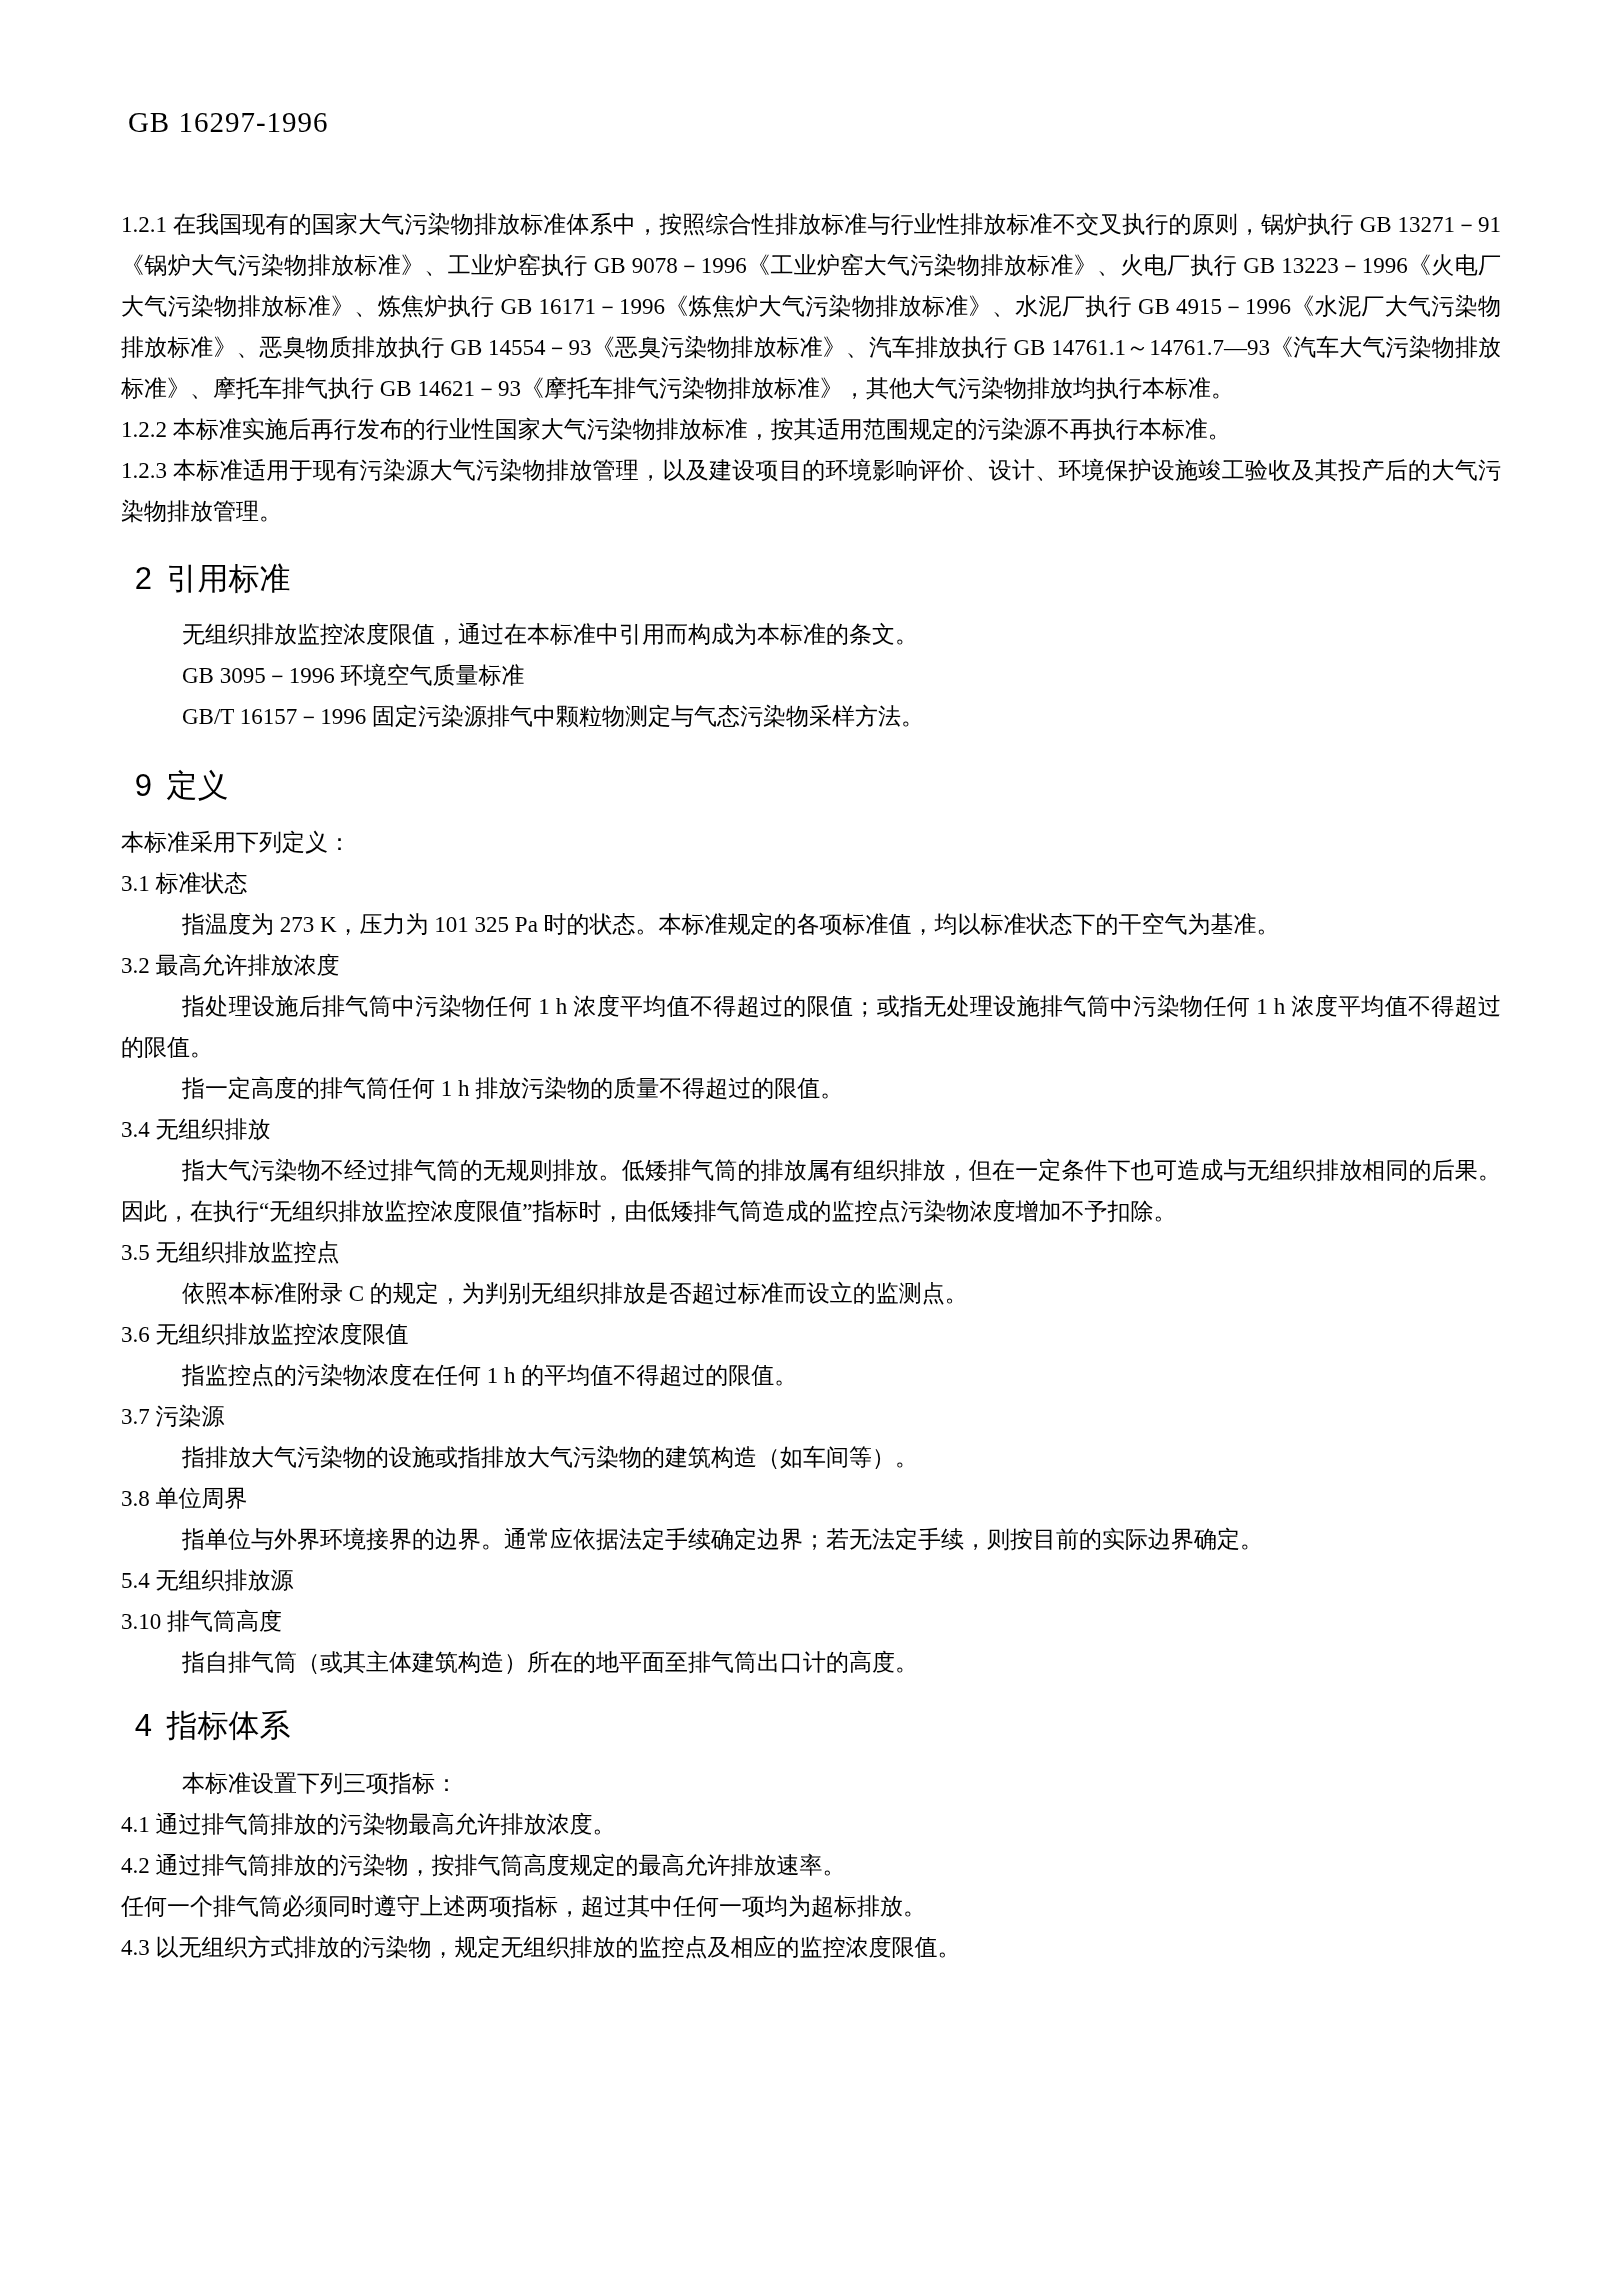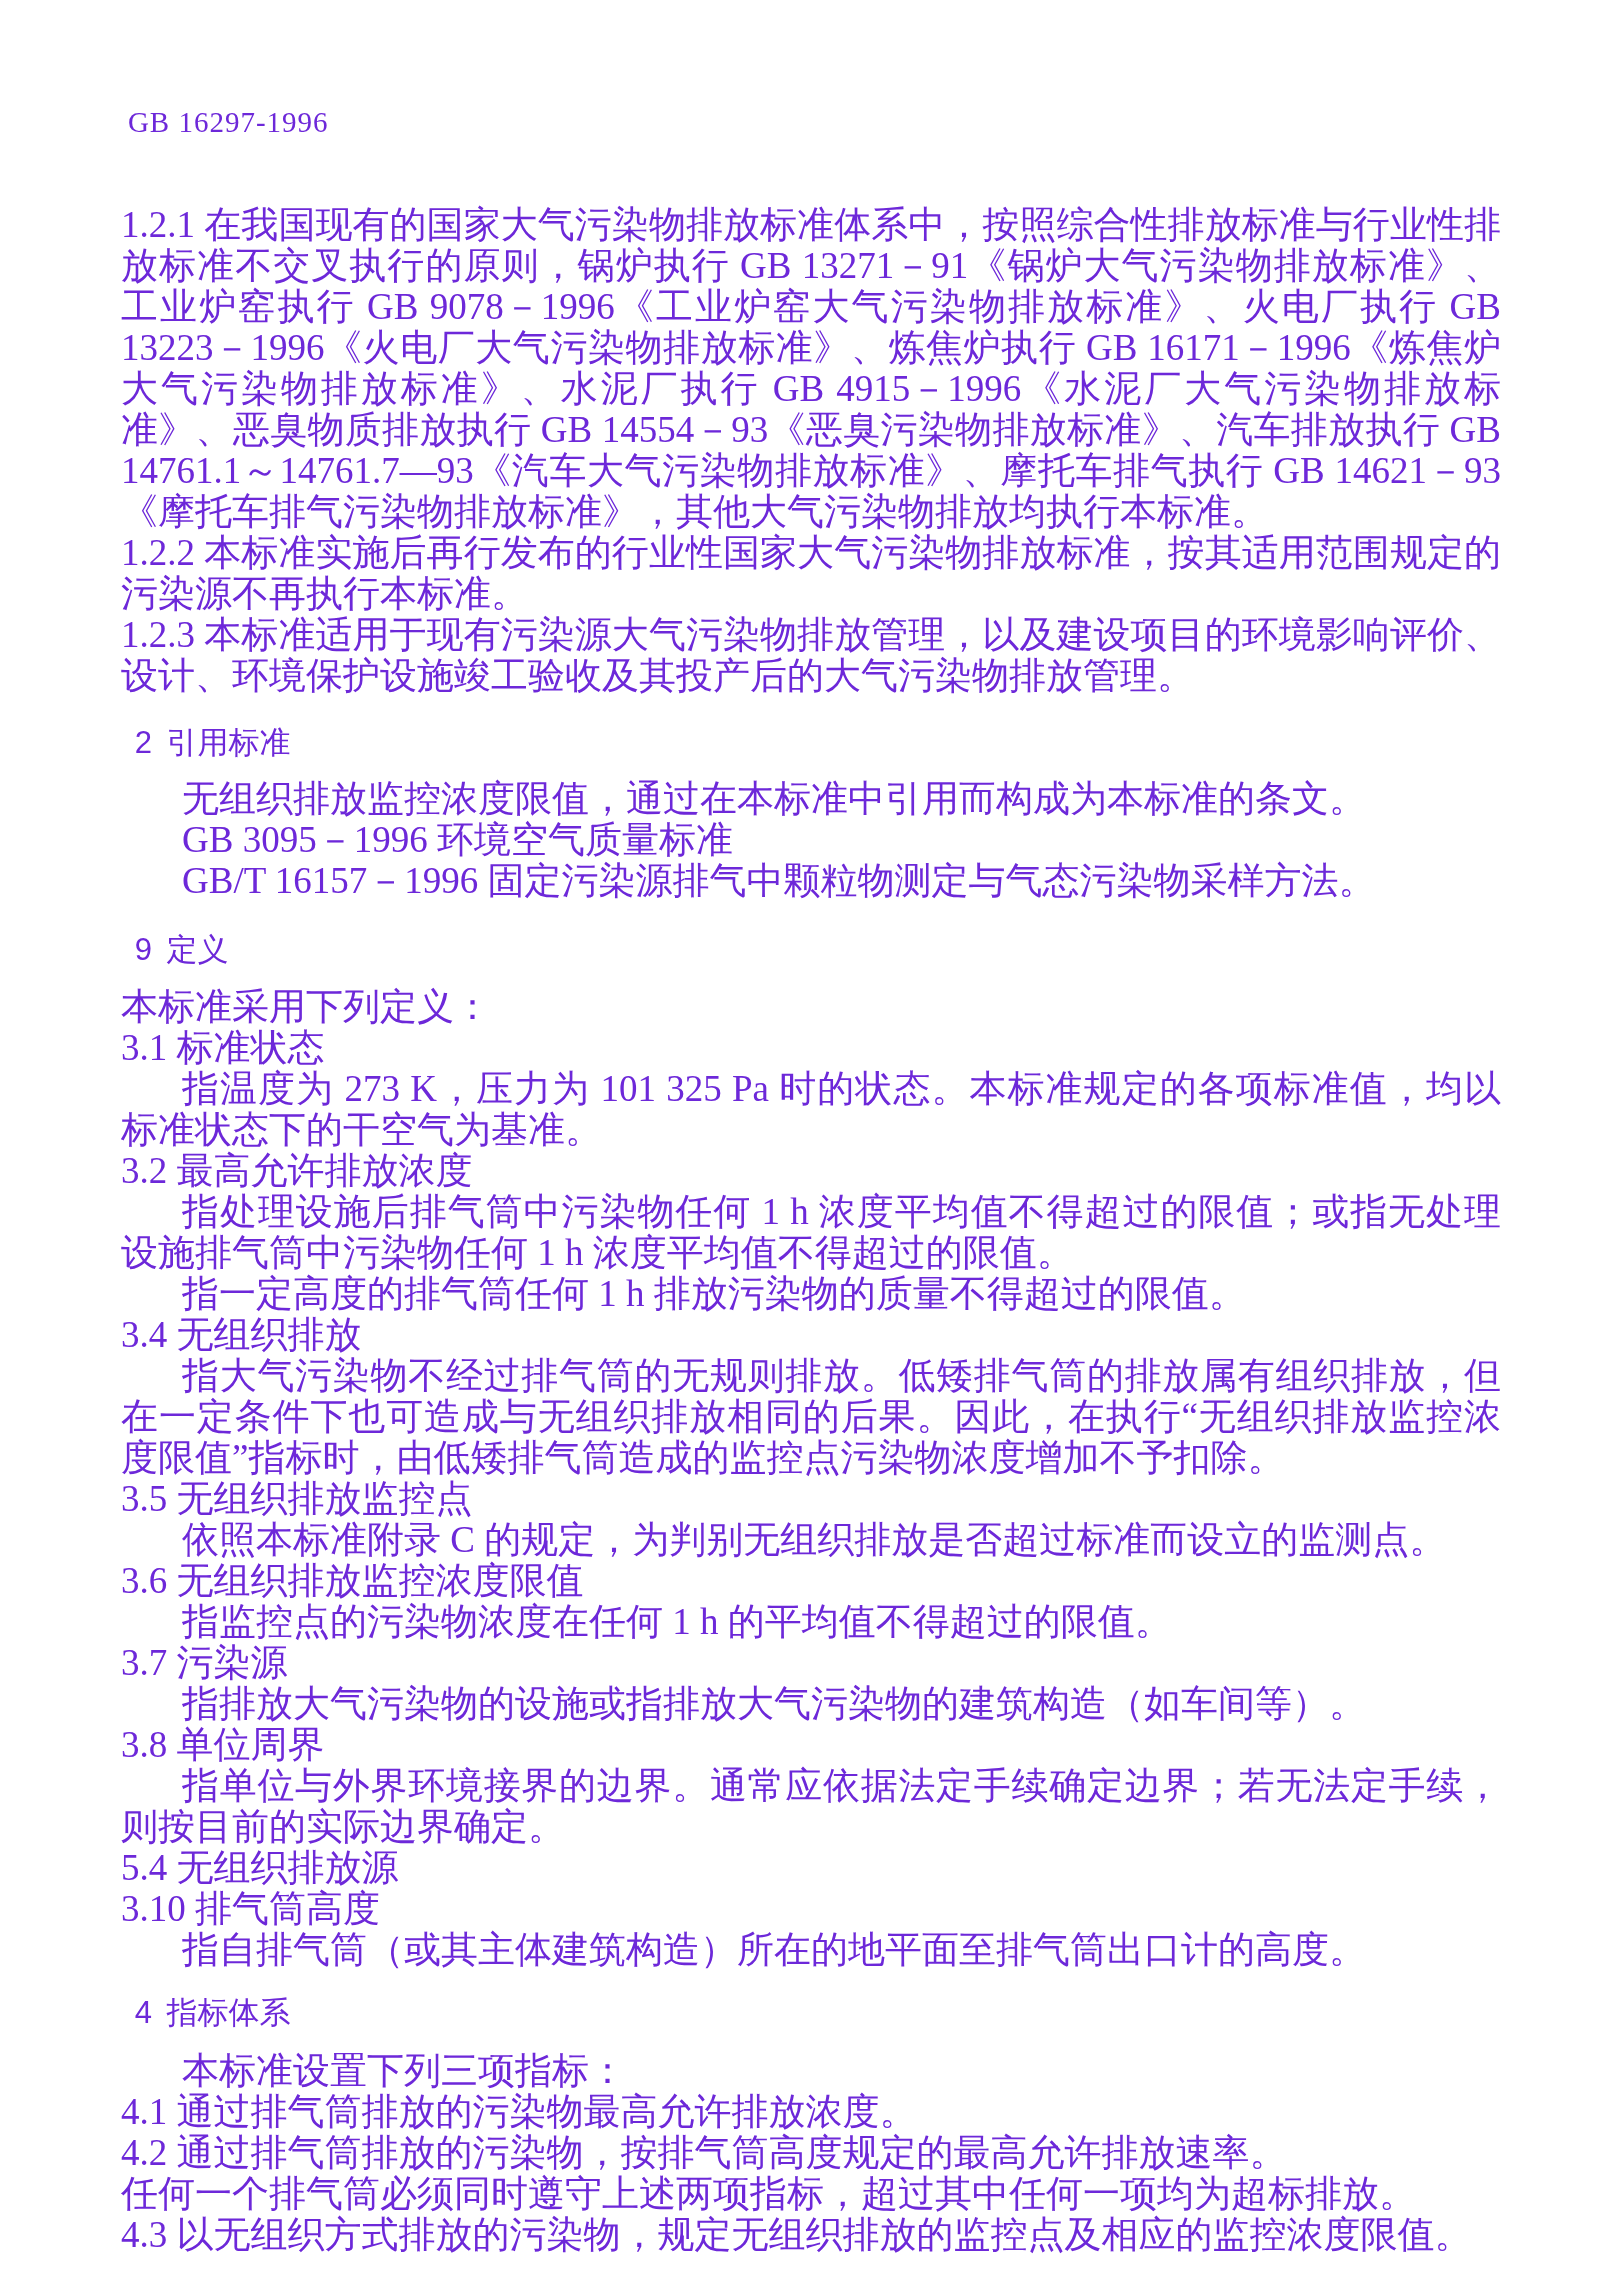--- a/index.html
+++ b/index.html
@@ -2,38 +2,38 @@
 <html lang="zh"><head>
 <meta charset="utf-8">
 <style>
   html,body { margin:0; padding:0; background:#ffffff; }
   .page {
     position:relative;
     width:1621px;
     height:2293px;
     background:#ffffff;
     overflow:hidden;
-    color:#6d28d9;
+    color:#000000;
     font-family:"Liberation Serif","DejaVu Serif",serif;
   }
   .content {
     position:absolute;
     left:121px;
     top:0;
     width:1380px;
   }
   .doc-code {
     margin:104px 0 0 6.9px;
     font-size:29px;
     line-height:37px;
     letter-spacing:1px;
   }
   p.b {
     margin:0;
-    font-size:37px;
+    font-size:23px;
     line-height:41px;
     text-align:justify;
     text-justify:inter-ideograph;
   }
   p.first { margin-top:63px; }
   p.indent { text-indent:61px; }
   h2.sec {
     font-family:"Liberation Sans","DejaVu Sans",sans-serif;
     font-weight:normal;
     font-size:31px;

